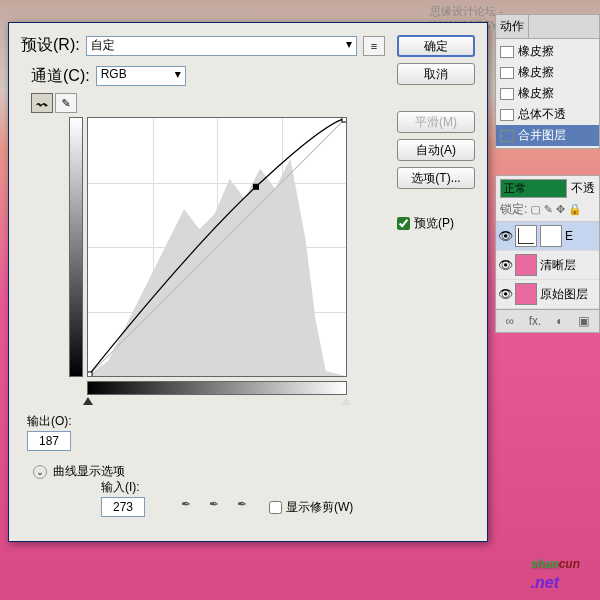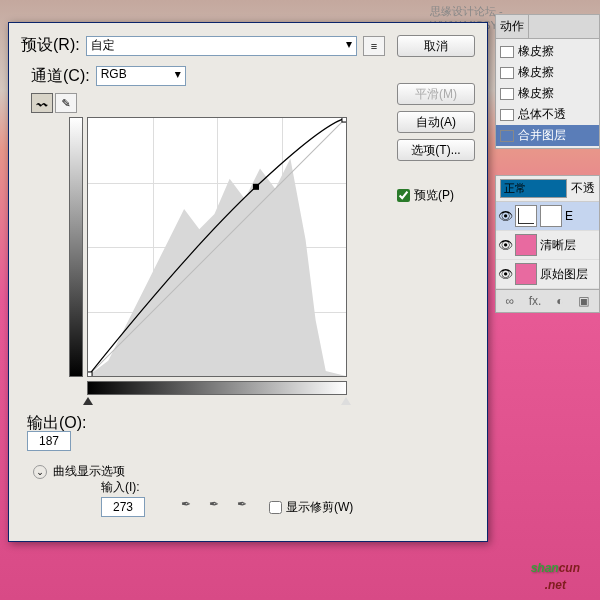--- a/index.html
+++ b/index.html
@@ -2,37 +2,37 @@
 <html><head>
 <meta charset="utf-8">
 <style>
 *{box-sizing:border-box;margin:0;padding:0;font-family:"Microsoft YaHei",SimSun,sans-serif;font-size:12px}
 body{width:600px;height:600px;overflow:hidden;position:relative;background:#d8d4d0}
 .bg{position:absolute;inset:0;background:linear-gradient(180deg,#c4a89e 0%,#d5c8c0 15%,#e8968a 25%,#e85a96 50%,#d84a86 100%)}
 .watermark-top{position:absolute;top:4px;left:430px;color:#888;font-size:11px;z-index:1}
 .logo{position:absolute;bottom:8px;right:20px;z-index:50;font-size:24px;font-weight:bold;font-style:italic}
 .logo .s1{color:#3a9d3a;text-shadow:1px 1px 2px rgba(0,0,0,.3)}
 .logo .s2{color:#7f1d1d}
-.logo .net{color:#7f1d1d;font-size:12px;display:block;text-align:center}
+.logo .net{color:#6d28d9;font-size:16px;display:block;text-align:left}
 
 .hist{position:absolute;top:14px;right:0;width:105px;background:#ececec;border:1px solid #aaa;z-index:5}
 .hist-tabs{display:flex;background:#d8d8d8;border-bottom:1px solid #aaa;font-size:11px}
 .hist-tab{padding:3px 4px;border-right:1px solid #aaa;white-space:nowrap}
 .hist-tab.active{background:#ececec}
 .hist-body{padding:2px 0}
 .hist-row{display:flex;align-items:center;padding:2px 4px;gap:4px;font-size:11px}
 .hist-row.sel{background:#5a7db8;color:#fff}
 .hist-ico{width:14px;height:12px;background:#fff;border:1px solid #888}
 
 .layers{position:absolute;top:175px;right:0;width:105px;background:#ececec;border:1px solid #aaa;z-index:5}
 .ly-tabs{display:flex;background:#d8d8d8;border-bottom:1px solid #aaa;font-size:11px}
 .ly-tab{padding:3px 5px;border-right:1px solid #aaa}
 .ly-tab.active{background:#ececec}
 .ly-opts{padding:3px 4px;font-size:11px;display:flex;flex-direction:column;gap:3px}
-.ly-sel{border:1px solid #999;background:#0369a1;padding:1px 3px;font-size:11px}
+.ly-sel{border:1px solid #999;background:#15803d;padding:1px 3px;font-size:11px}
 .ly-lock{font-size:11px;color:#666}
 .ly-list{border-top:1px solid #ccc}
 .ly-row{display:flex;align-items:center;padding:3px 2px;border-bottom:1px solid #ddd;gap:3px;font-size:11px}
 .ly-row.sel{background:#c5d5ef}
 .eye{width:14px;text-align:center}
 .thumb{width:22px;height:22px;border:1px solid #888;background:#e86aa0}
 .thumb.curve{background:#fff;position:relative}
 .thumb.curve::after{content:"";position:absolute;inset:2px;border-left:1px solid #333;border-bottom:1px solid #333}
 .mask{width:22px;height:22px;border:1px solid #888;background:#fff}
 .ly-foot{display:flex;justify-content:space-around;padding:4px 2px;border-top:1px solid #aaa;background:#e0e0e0;font-size:11px;color:#666}
@@ -52,21 +52,21 @@
 .tool-btns{display:flex;gap:2px;margin:4px 0 4px 10px}
 .tbtn{width:22px;height:20px;border:1px solid #999;background:#f4f4f4;display:flex;align-items:center;justify-content:center;font-size:11px}
 .tbtn.active{background:#d8d4c8;border-color:#666}
 .curve-area{position:relative;margin-left:10px}
 .curve-box{width:260px;height:260px;border:1px solid #666;background:#fff;position:relative;margin-left:56px}
 .grid-v,.grid-h{position:absolute;background:#ddd}
 .histo{position:absolute;inset:0}
 .curve-line{position:absolute;inset:0}
 .yaxis{position:absolute;left:38px;top:0;width:14px;height:260px;background:linear-gradient(180deg,#fff,#000);border:1px solid #666}
 .xaxis{position:absolute;left:56px;top:264px;width:260px;height:14px;background:linear-gradient(90deg,#000,#fff);border:1px solid #666}
-.out-lbl{position:absolute;left:-4px;top:296px;font-size:16px}
+.out-lbl{position:absolute;left:-4px;top:296px;font-size:12px}
 .out-box{position:absolute;left:-4px;top:314px;width:44px;height:20px;border:1px solid #7f9db9;background:#fff;text-align:center;line-height:18px}
 .in-lbl{position:absolute;left:70px;top:362px;font-size:12px}
 .in-box{position:absolute;left:70px;top:380px;width:44px;height:20px;border:1px solid #7f9db9;background:#fff;text-align:center;line-height:18px}
 .droppers{position:absolute;left:150px;top:380px;display:flex;gap:10px}
 .dropper{width:18px;height:18px;color:#555}
 .clip-ck{position:absolute;left:238px;top:382px;display:flex;align-items:center;gap:4px;font-size:12px}
 .expand{position:absolute;left:24px;top:440px;display:flex;align-items:center;gap:6px;font-size:12px}
 .expand .chev{width:14px;height:14px;border:1px solid #999;border-radius:7px;text-align:center;line-height:12px;font-size:9px}
 .btn{height:22px;border:1px solid #888;background:linear-gradient(#fefefe,#e4e4e4);border-radius:3px;font-size:12px;cursor:pointer}
 .btn.primary{border:2px solid #4a72c4}
@@ -108,20 +108,21 @@
       </div>
   </div>
 </div>
 
 <div class="layers">
   <div class="ly-opts">
     <div style="display:flex;gap:4px;align-items:center">
       <div class="ly-sel" style="flex:1">正常</div>
       <span>不透</span>
     </div>
+    <div class="ly-lock"><span>锁定:</span> ▢ ✎ ✥ 🔒</div>
   </div>
   <div class="ly-list">
     <div class="ly-row sel">
       <div class="eye">👁</div>
       <div class="thumb curve"></div>
       <div class="mask"></div>
       <span>E</span>
     </div>
     <div class="ly-row">
       <div class="eye">👁</div>
@@ -192,20 +193,21 @@
           <span class="dropper">✒</span>
           <span class="dropper">✒</span>
         </div>
         <label class="clip-ck">
           <input type="checkbox" style="">
             <span>显示修剪(W)</span>
         </label>
       </div>
     </div>
     <div class="right">
+      <button class="btn primary">确定</button>
       <button class="btn">取消</button>
       <div style="height:14px"></div>
       <button class="btn" disabled="">平滑(M)</button>
       <button class="btn">自动(A)</button>
       <button class="btn">选项(T)...</button>
       <label class="ck">
         <input type="checkbox" checked="" style="">
           <span>预览(P)</span>
       </label>
     </div>

